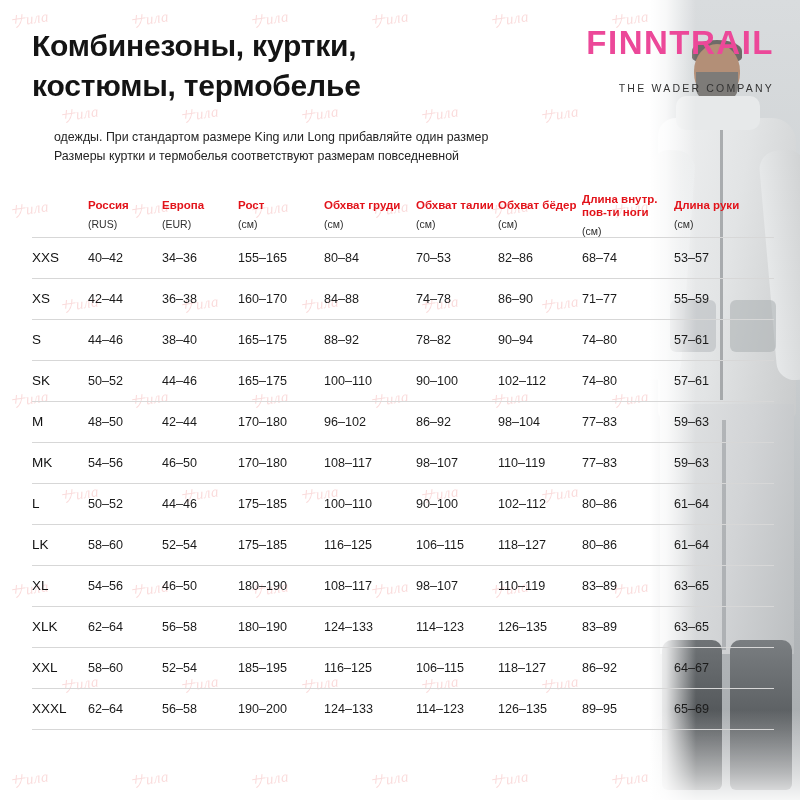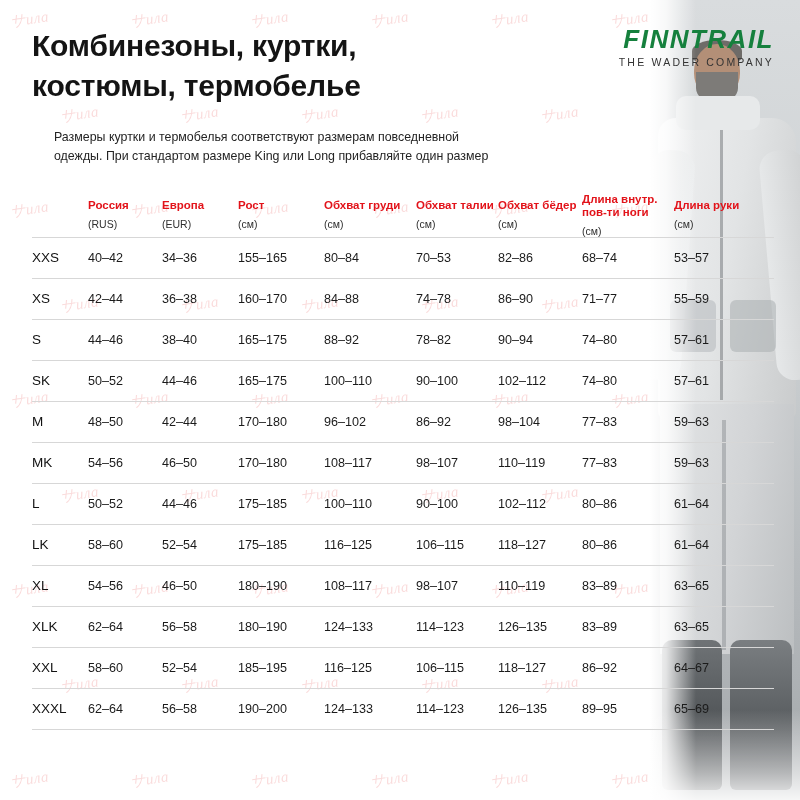--- a/index.html
+++ b/index.html
@@ -219,32 +219,31 @@
     max-width: 520px;
   }
   .brand {
     position: absolute;
     right: 26px;
     top: 26px;
     text-align: right;
     width: 250px;
   }
   .brand-name {
-    font-size: 26px;
+    font-size: 33px;
     font-weight: bold;
     letter-spacing: 1.5px;
-    color: #15803d;
+    color: #ec4899;
     line-height: 1;
-    font-style: italic;
   }
   .brand-sub {
     font-size: 10.5px;
     letter-spacing: 2.2px;
     color: #333;
-    margin-top: 4px;
+    margin-top: 23px;
   }
 
   .subrow {
     position: relative;
     display: flex;
     align-items: flex-start;
     margin-top: 20px;
     padding-left: 32px;
   }
   .pill {
@@ -421,22 +420,22 @@
         <div>костюмы, термобелье</div>
       </div>
       <div class="brand">
         <div class="brand-name">FINNTRAIL</div>
         <div class="brand-sub">THE WADER COMPANY</div>
       </div>
     </div>
 
     <div class="subrow">
       <div class="note">
+        <div>одежды. При стандартом размере King или Long прибавляйте один размер</div>
         <div>Размеры куртки и термобелья соответствуют размерам повседневной</div>
-        <div>одежды. При стандартом размере King или Long прибавляйте один размер</div>
       </div>
     </div>
 
     <div class="table-wrap">
       <table class="size-table">
         <colgroup>
           <col class="c0">
             <col class="c1">
             <col class="c2">
             <col class="c3">

